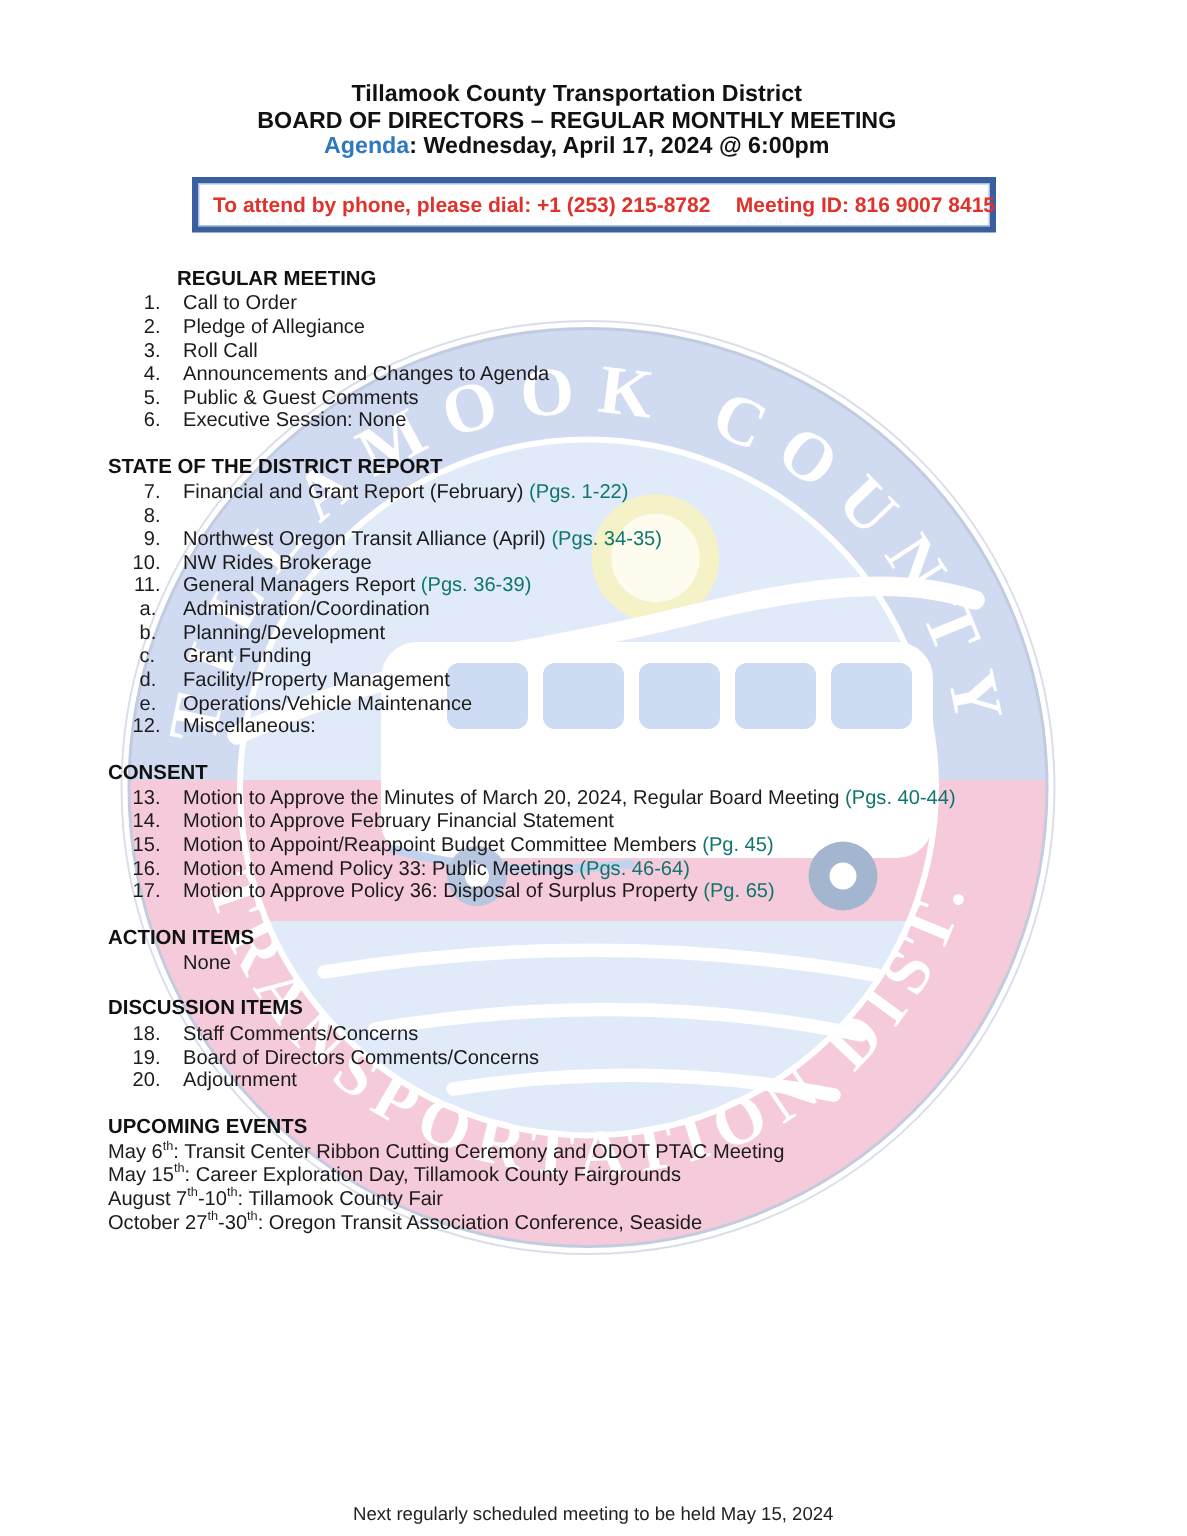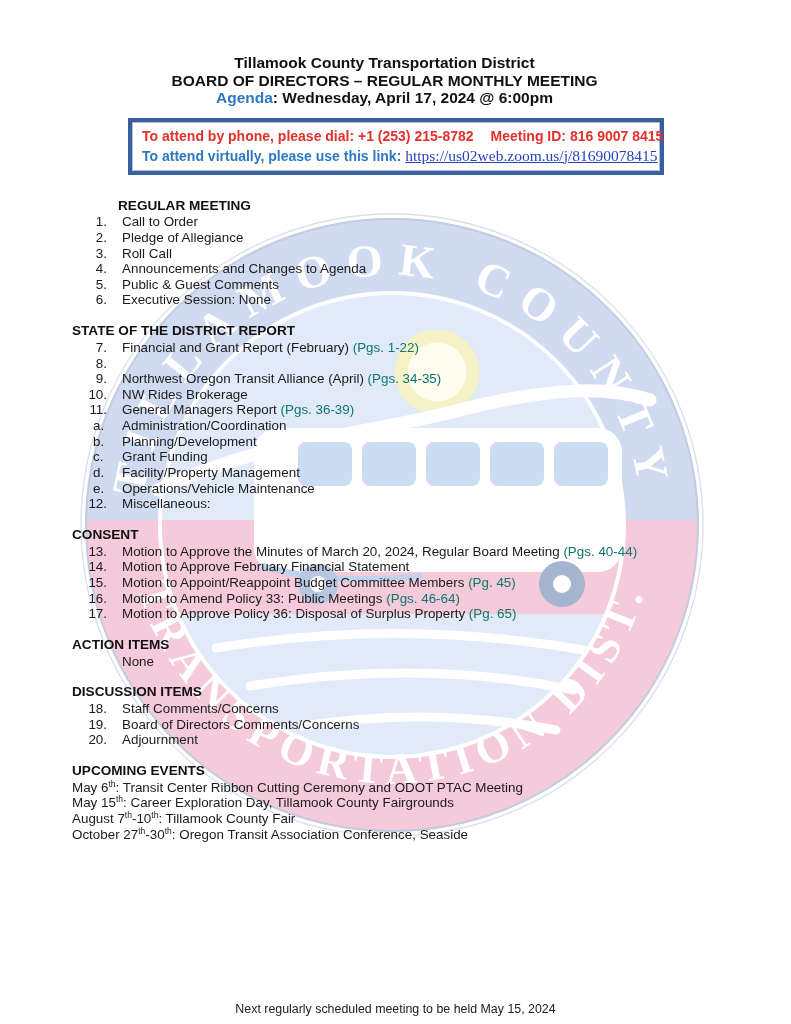--- a/index.html
+++ b/index.html
@@ -100,21 +100,20 @@
 
   <div class="content">
     <div class="title-block">
       <div class="title-line">Tillamook County Transportation District</div>
       <div class="title-line">BOARD OF DIRECTORS – REGULAR MONTHLY MEETING</div>
       <div class="title-line"><span class="agenda-label">Agenda</span><span>: Wednesday, April 17, 2024 @ 6:00pm</span></div>
     </div>
 
     <div class="callout">
       <div class="line red-text"><span>To attend by phone, please dial: +1 (253) 215-8782</span><span class="mid-gap">Meeting ID: 816 9007 8415</span></div>
-      <div class="line blue-text"><span>To attend virtually, please use this link: </span><a href="#" class="zoom-link">https://us02web.zoom.us/j/81690078415</a></div>
     </div>
 
     <div id="sections">
         <div class="sec-title">REGULAR MEETING</div>
         <div class="row">
           <span class="num">1.</span>
           <span class="txt">Call to Order</span>
         </div>
         <div class="row">
           <span class="num">2.</span>

